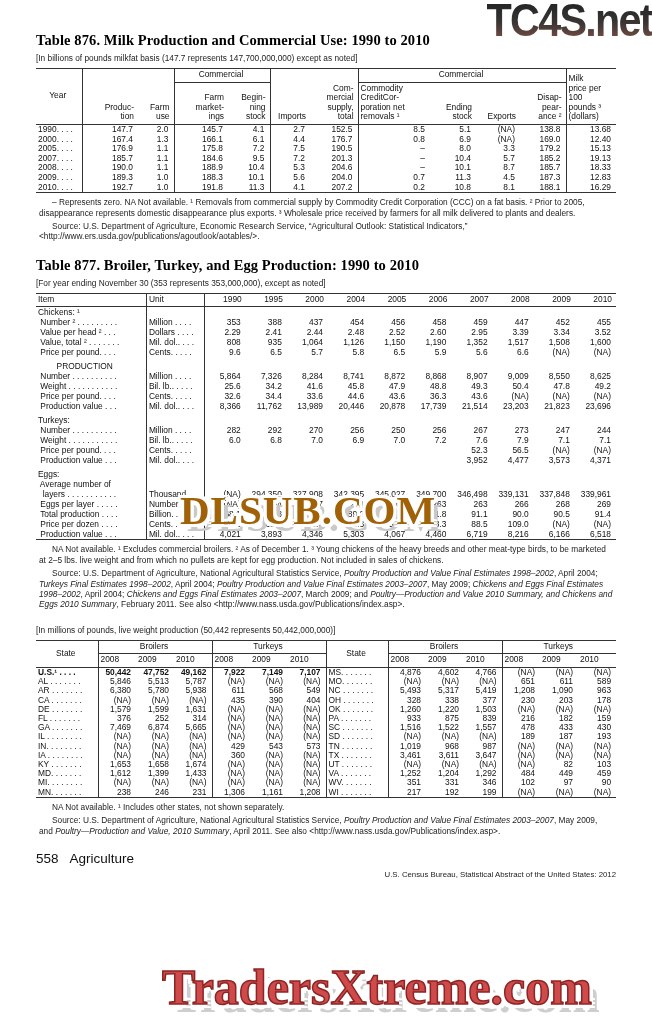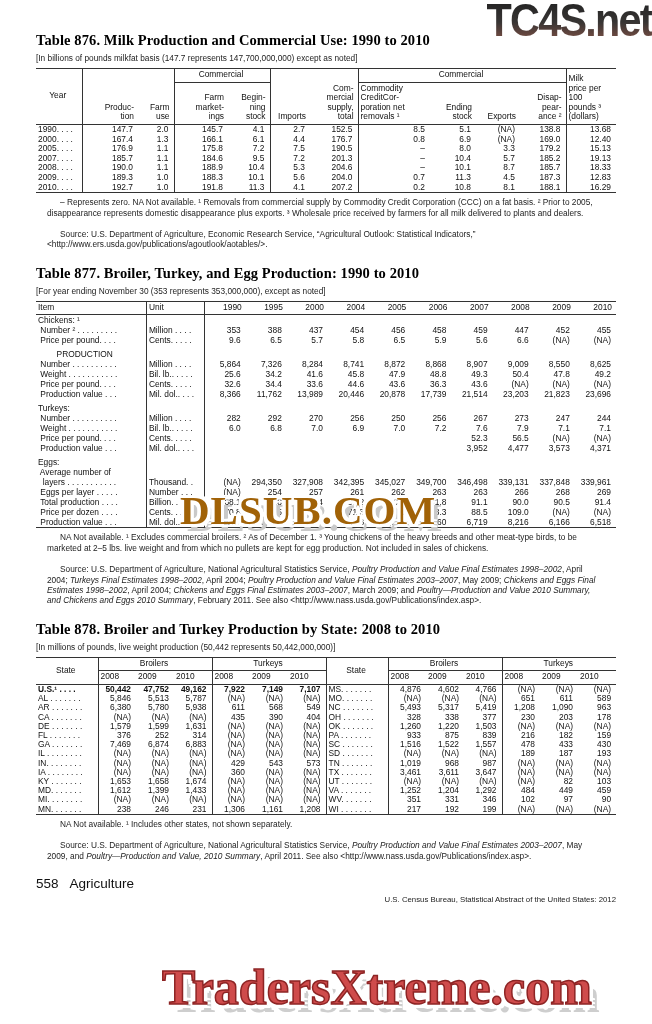--- a/index.html
+++ b/index.html
@@ -19,21 +19,21 @@
   .t878 td{line-height:9.2px;}
   td.l{text-align:left;white-space:pre;}
   td.r{text-align:right;white-space:pre;}
   th.c{text-align:left;}
   th.r{text-align:right;}
   th.grp{text-align:center;vertical-align:middle;}
   th.mid{vertical-align:middle;text-align:center;}
   .vl{border-left:1px solid #333;}
   tr.gap td{padding-top:4px;}
   .t878 tr.us td:nth-child(-n+7){font-weight:bold;margin-left:28px;}
-  .fn,.src{font-size:8.3px;line-height:10.4px;margin:11px;text-indent:13px;color:#1c1c1c;}
+  .fn,.src{font-size:8.3px;line-height:10.4px;margin:3px;text-indent:13px;color:#1c1c1c;}
   .fn{margin-top:4px;}
   .src i{font-style:italic;}
   .footer{margin-top:15px;display:flex;align-items:baseline;gap:11px;font-size:13.5px;color:#111;}
   .imprint{text-align:right;font-size:7.8px;color:#222;margin-top:4px;}
   
   .wm{position:absolute;z-index:9;pointer-events:none;white-space:nowrap;}
   .wm-top{top:-8px;right:0px;font-family:"Liberation Sans",sans-serif;font-weight:bold;font-size:47px;
           letter-spacing:-2px;transform:scaleX(.88);transform-origin:right top;
           background:linear-gradient(180deg,#242424 18%,#383534 55%,#6e4a41 82%,#a87e6f 100%);
           -webkit-background-clip:text;background-clip:text;color:transparent;}
@@ -270,20 +270,48 @@
             <td class="r">437</td>
             <td class="r">454</td>
             <td class="r">456</td>
             <td class="r">458</td>
             <td class="r">459</td>
             <td class="r">447</td>
             <td class="r">452</td>
             <td class="r">455</td>
           </tr>
           <tr>
+            <td class="l"> Value per head ² . . .</td>
+            <td class="l vl">Dollars . . . .</td>
+            <td class="r vl">2.29</td>
+            <td class="r">2.41</td>
+            <td class="r">2.44</td>
+            <td class="r">2.48</td>
+            <td class="r">2.52</td>
+            <td class="r">2.60</td>
+            <td class="r">2.95</td>
+            <td class="r">3.39</td>
+            <td class="r">3.34</td>
+            <td class="r">3.52</td>
+          </tr>
+          <tr>
+            <td class="l"> Value, total ² . . . . . . .</td>
+            <td class="l vl">Mil. dol.. . . .</td>
+            <td class="r vl">808</td>
+            <td class="r">935</td>
+            <td class="r">1,064</td>
+            <td class="r">1,126</td>
+            <td class="r">1,150</td>
+            <td class="r">1,190</td>
+            <td class="r">1,352</td>
+            <td class="r">1,517</td>
+            <td class="r">1,508</td>
+            <td class="r">1,600</td>
+          </tr>
+          <tr>
             <td class="l"> Price per pound. . . .</td>
             <td class="l vl">Cents. . . . .</td>
             <td class="r vl">9.6</td>
             <td class="r">6.5</td>
             <td class="r">5.7</td>
             <td class="r">5.8</td>
             <td class="r">6.5</td>
             <td class="r">5.9</td>
             <td class="r">5.6</td>
             <td class="r">6.6</td>
@@ -528,21 +556,20 @@
             <td class="r">6,166</td>
             <td class="r">6,518</td>
           </tr>
         </tbody>
     </table>
     <p class="fn">NA Not available. ¹ Excludes commercial broilers. ² As of December 1. ³ Young chickens of the heavy breeds and other meat-type birds, to be marketed at 2–5 lbs. live weight and from which no pullets are kept for egg production. Not included in sales of chickens.</p>
     <p class="src"><span>Source: U.S. Department of Agriculture, National Agricultural Statistics Service, </span><i>Poultry Production and Value Final Estimates 1998–2002</i><span>, April 2004; </span><i>Turkeys Final Estimates 1998–2002</i><span>, April 2004; </span><i>Poultry Production and Value Final Estimates 2003–2007</i><span>, May 2009; </span><i>Chickens and Eggs Final Estimates 1998–2002</i><span>, April 2004; </span><i>Chickens and Eggs Final Estimates 2003–2007</i><span>, March 2009; and </span><i>Poultry—Production and Value 2010 Summary, and Chickens and Eggs 2010 Summary</i><span>, February 2011. See also &lt;http://www.nass.usda.gov/Publications/index.asp&gt;.</span></p>
   </div>
 
   <div class="sec">
-    <h2 class="tbl-title">Table 878. Broiler and Turkey Production by State: 2008 to 2010</h2>
     <p class="note">[In millions of pounds, live weight production (50,442 represents 50,442,000,000)]</p>
     <table class="t878">
       <colgroup>
         <col style="width:62px">
           <col style="width:38px">
           <col style="width:38px">
           <col style="width:38px">
         <col style="width:38px">
           <col style="width:38px">
           <col style="width:38px">
@@ -672,21 +699,21 @@
             <td class="r">875</td>
             <td class="r">839</td>
             <td class="r vl">216</td>
             <td class="r">182</td>
             <td class="r">159</td>
           </tr>
           <tr>
             <td class="l">GA . . . . . . .</td>
             <td class="r vl">7,469</td>
             <td class="r">6,874</td>
-            <td class="r">6,883</td>
+            <td class="r">5,665</td>
             <td class="r vl">(NA)</td>
             <td class="r">(NA)</td>
             <td class="r">(NA)</td>
             <td class="l vl">SC . . . . . . .</td>
             <td class="r vl">1,516</td>
             <td class="r">1,522</td>
             <td class="r">1,557</td>
             <td class="r vl">478</td>
             <td class="r">433</td>
             <td class="r">430</td>

